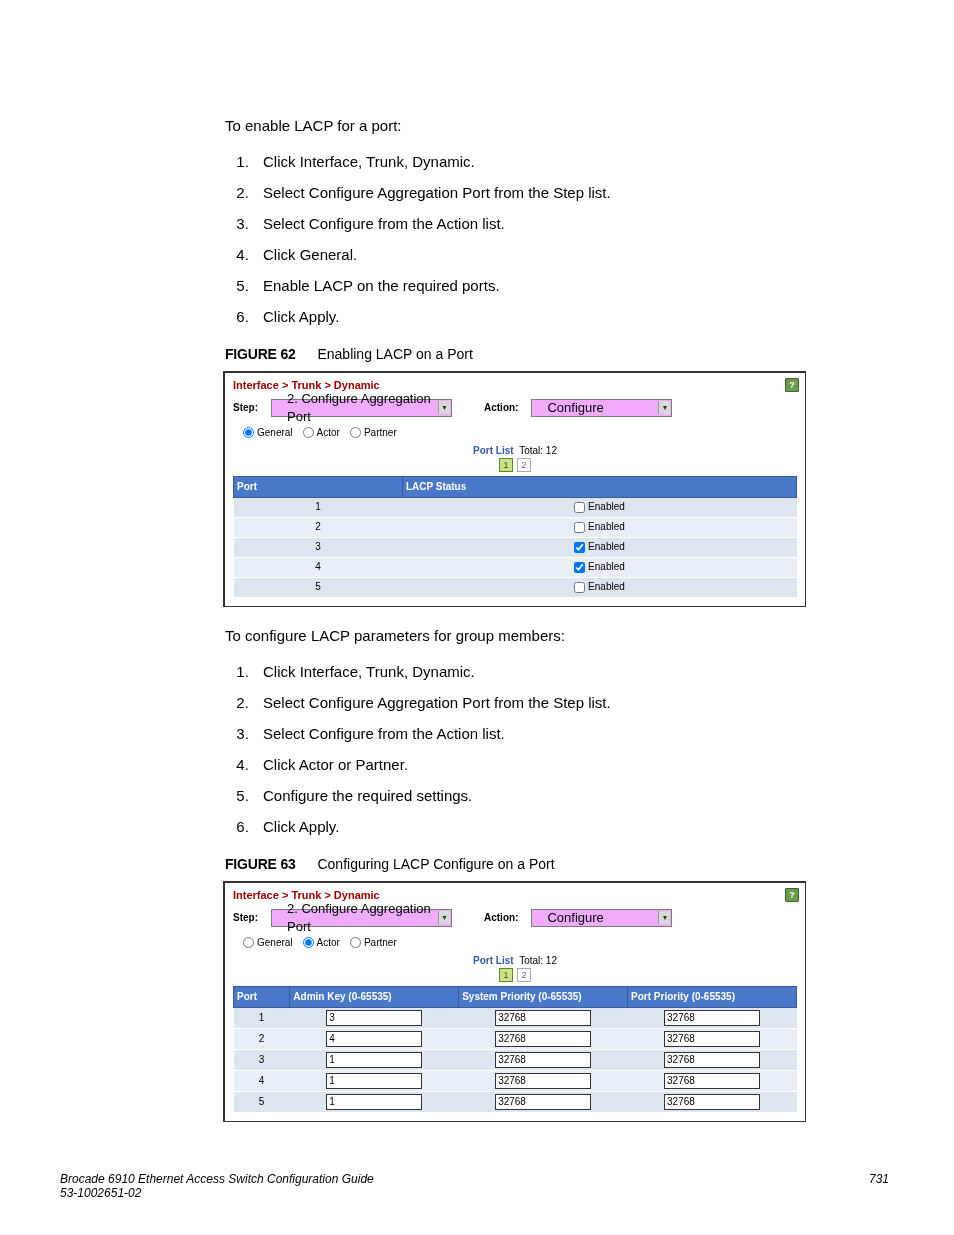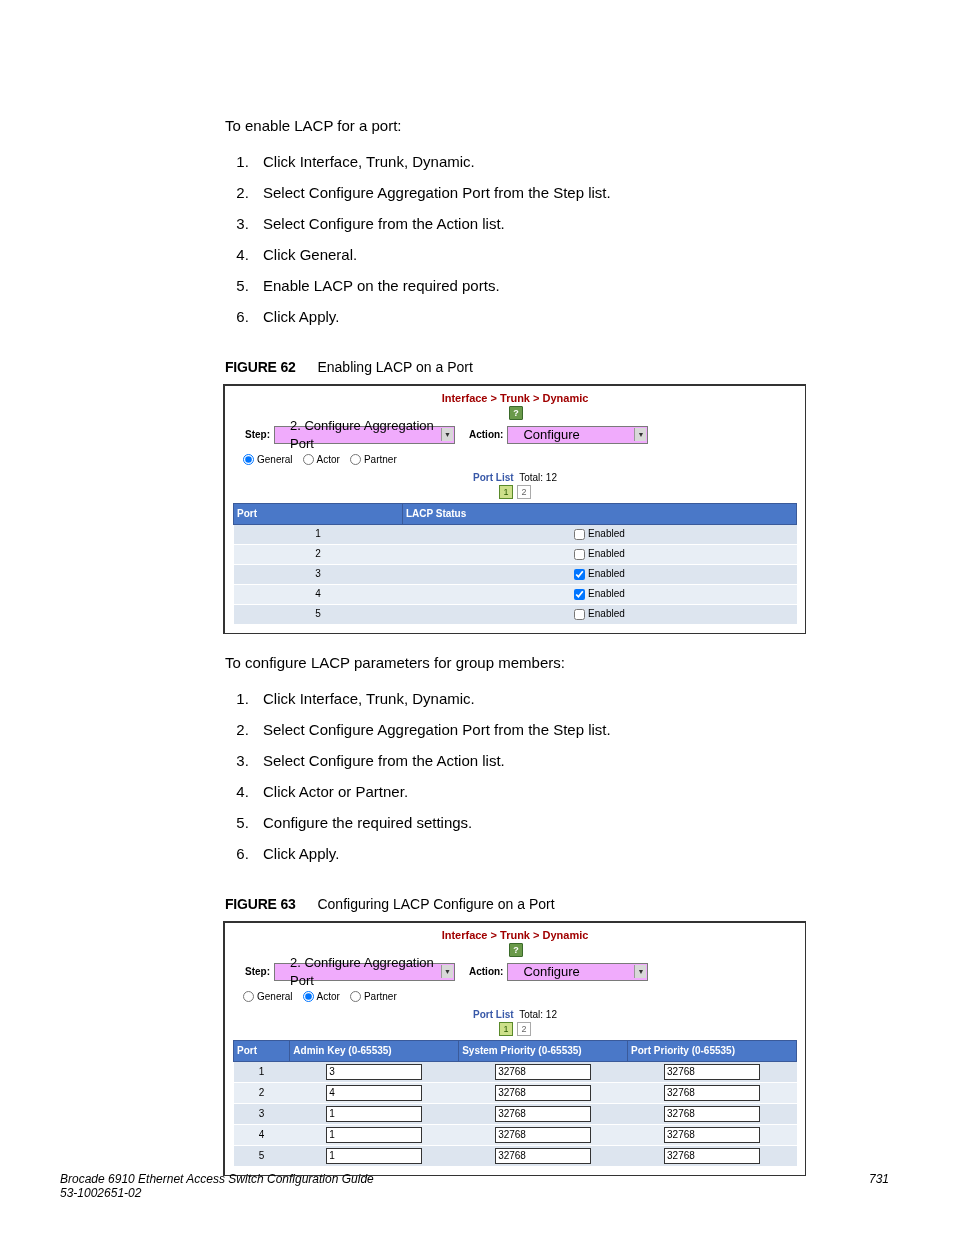--- a/index.html
+++ b/index.html
@@ -43,21 +43,21 @@
   }
   ol.steps {
     margin: 4px 0 12px 0;
     padding-left: 28px;
   }
   ol.steps li {
     padding-left: 10px;
     margin-bottom: 10px;
   }
   .fig-caption {
-    margin-top: 31px;
+    margin-top: 18px;
     margin-bottom: 6px;
     font-size: 14px;
   }
   .fig-label {
     font-weight: bold;
     letter-spacing: -0.2px;
     margin-right: 18px;
   }
   .screenshot {
     border: 2px solid #333;
@@ -70,41 +70,39 @@
     margin-left: -2px;
   }
   .ss-title {
     color: #a00000;
     font-weight: bold;
     font-size: 11px;
     padding: 5px 8px 3px 8px;
     display:flex;
     justify-content: space-between;
     align-items: center;
-    flex-direction: column;
   }
   .help-box {
     width: 12px; height:12px;
     background: #6a9a4a;
     border:1px solid #3a6a2a;
     display:flex;
     align-items:center;
     justify-content:center;
     color:#fff;
     font-size:9px;
     font-weight:bold;
     border-radius:1px;
     margin-right:-2px;
   }
   .ss-row {
     padding: 3px 8px;
     display: flex;
     align-items: center;
-    gap: 4px;
-    margin-left: 12px;
+    gap: 13px;
   }
   .ss-label { font-weight: bold; font-size:10px; }
   .ss-select {
     font-size: 13px;
     border: 1px solid #7a7a7a;
     background: #f0abfc;
     height: 16px;
     padding: 0 14px 0 15px;
     position: relative;
     display:inline-flex;

